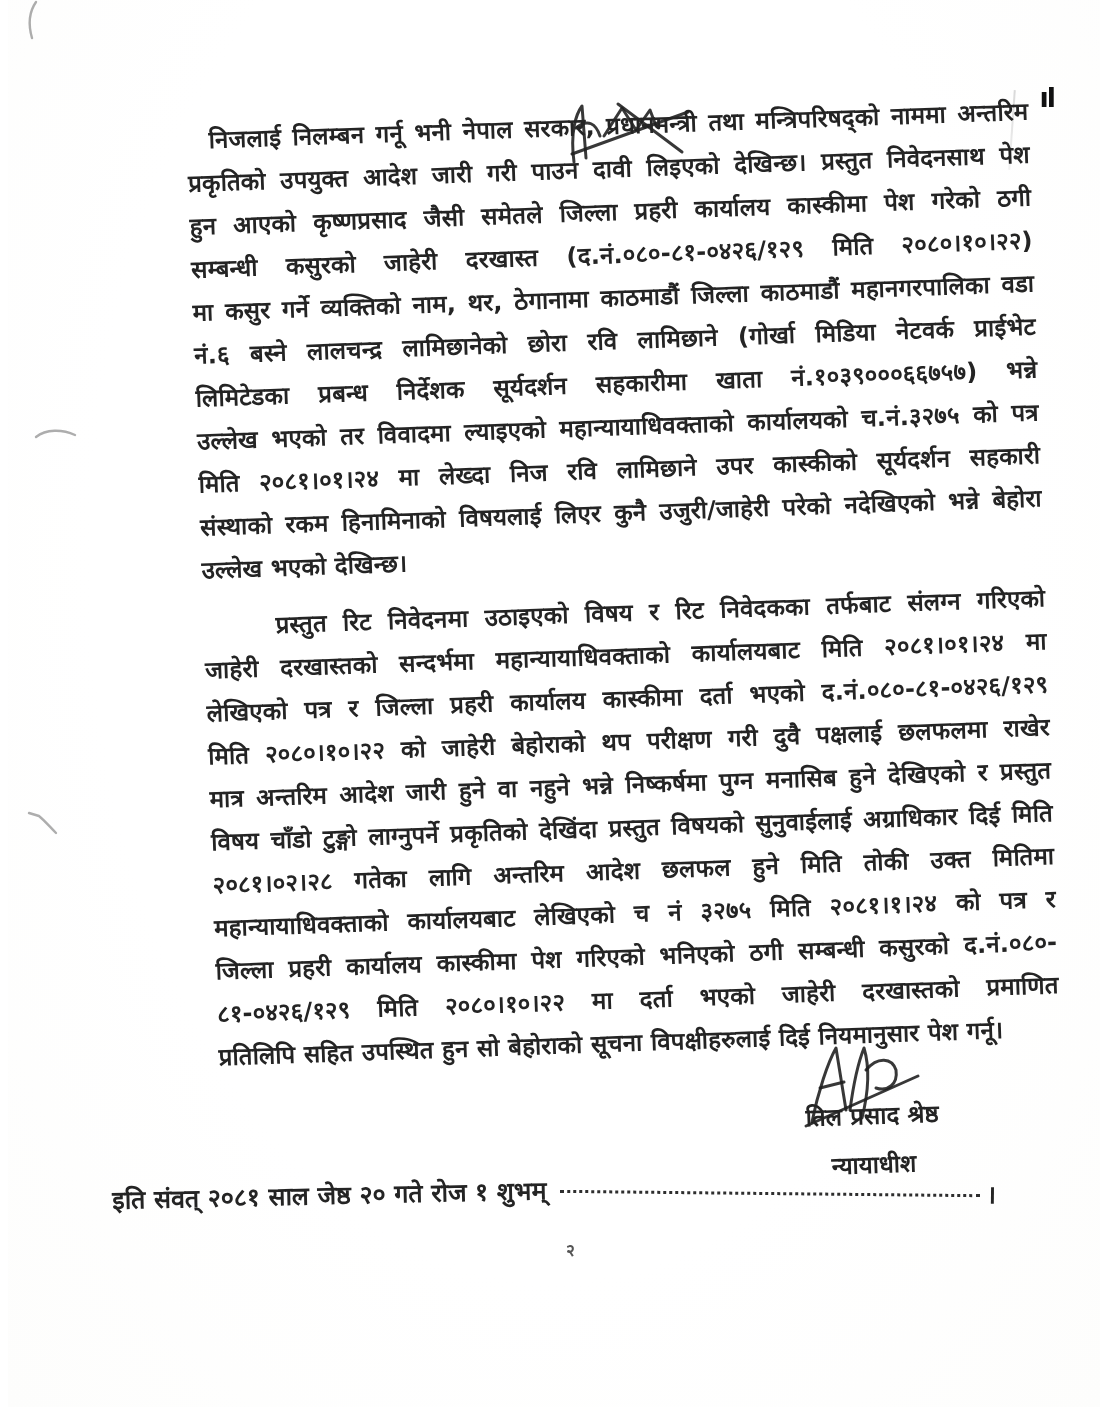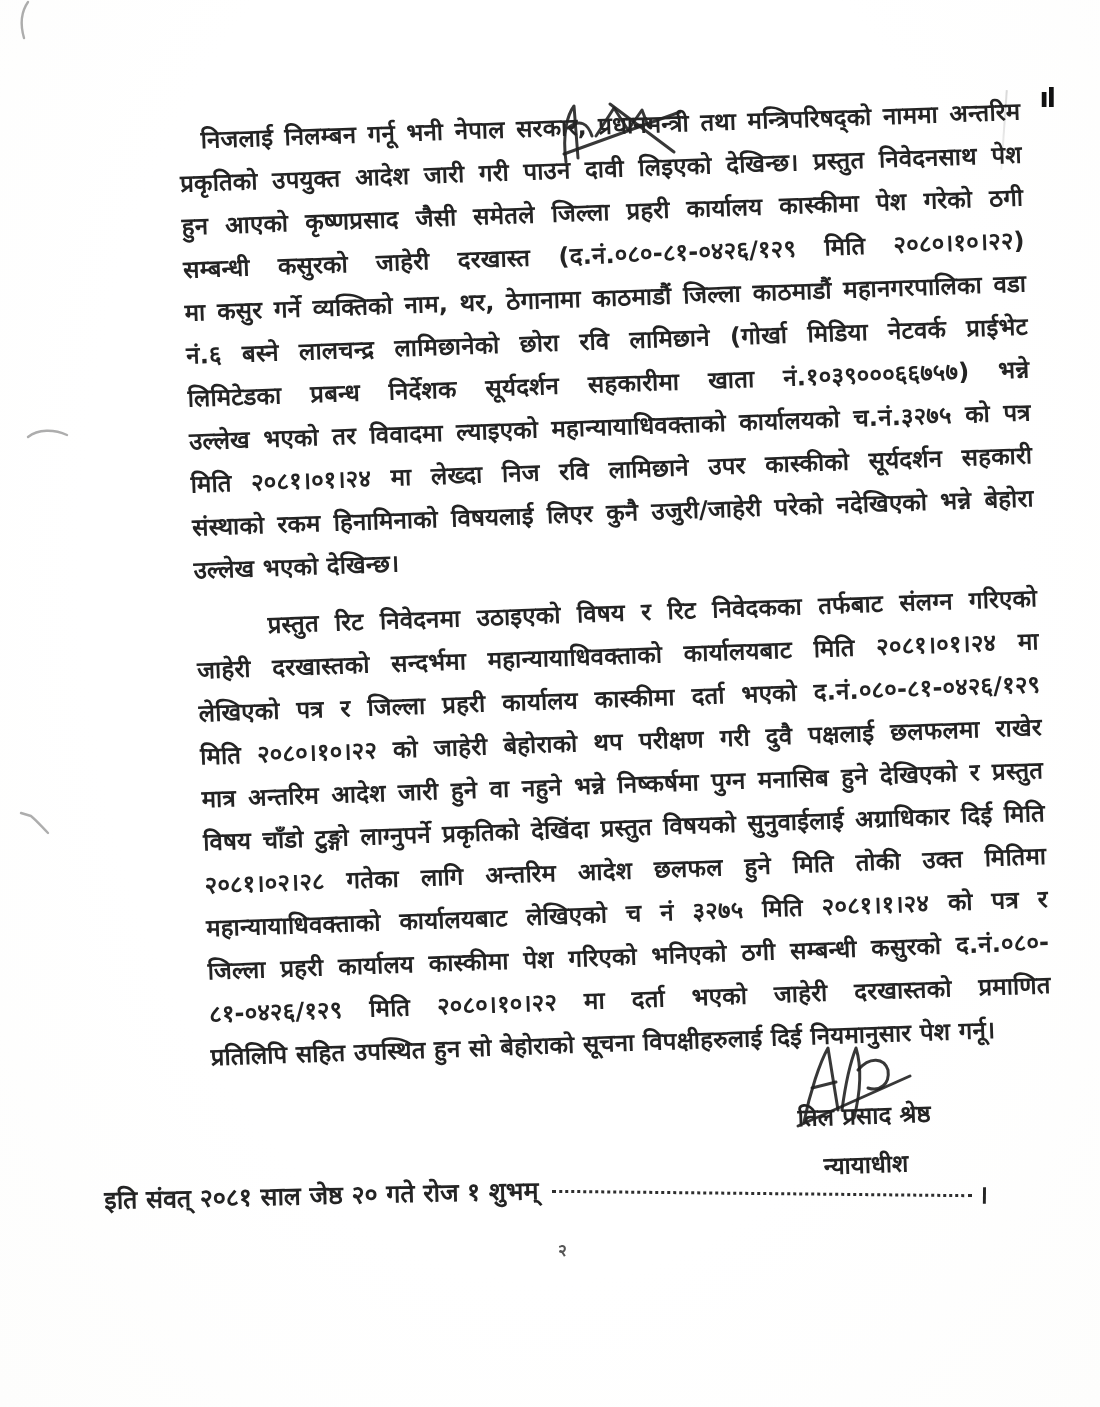--- a/index.html
+++ b/index.html
@@ -7,20 +7,21 @@
   body {
     font-family: "DejaVu Sans", "Liberation Sans", sans-serif;
     width: 1100px; height: 1407px;
     position: relative; overflow: hidden;
   }
   .page {
     position: absolute; inset: 0;
     background:
       radial-gradient(ellipse at 50% 40%, #ffffff 60%, #fdfdfc 100%);
     color: #222;
+    margin-left: 8px;
   }
   
   .doc {
     position: absolute;
     left: 178px; top: 120px; width: 842px;
     transform: rotate(-2deg);
     transform-origin: top left;
     font-size: 24px;
     font-weight: bold;
     line-height: 43px;

